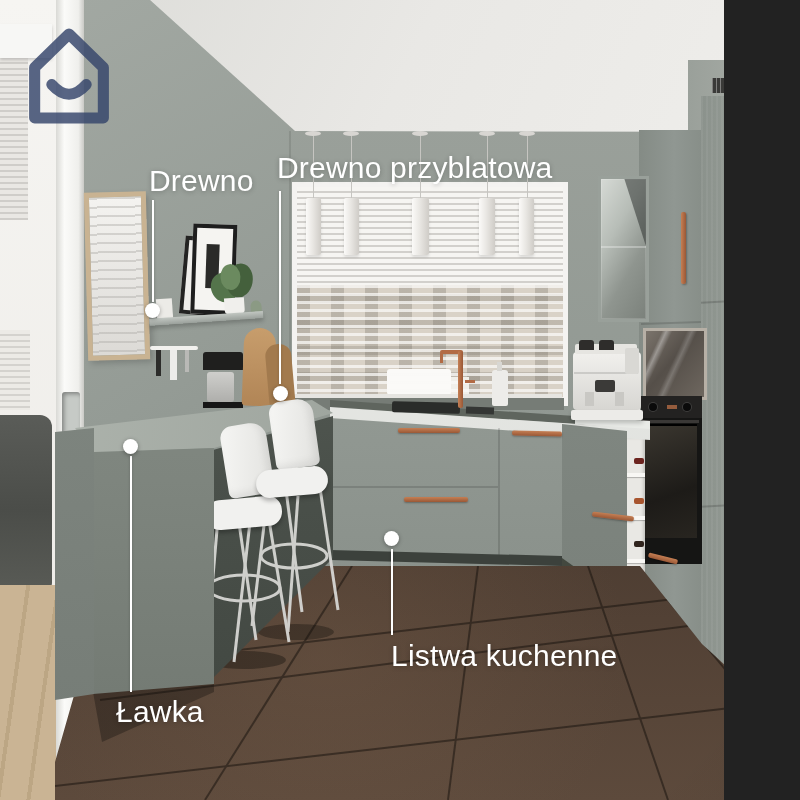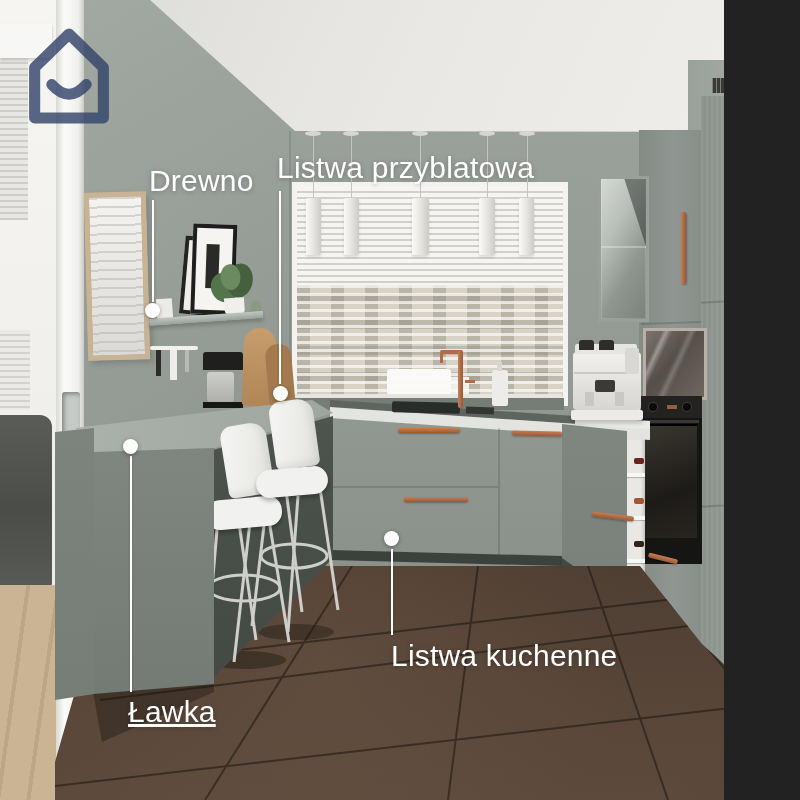--- a/index.html
+++ b/index.html
@@ -232,21 +232,21 @@
       letter-spacing:.2px;white-space:nowrap;text-shadow:0 1px 5px rgba(0,0,0,.25);cursor:pointer;}
   .co-line{position:absolute;width:2px;background:var(--label_white,#fff);box-shadow:0 0 3px rgba(0,0,0,.2);}
   .co-dot{position:absolute;width:15px;height:15px;border-radius:50%;background:var(--label_white,#fff);
       box-shadow:0 1px 4px rgba(0,0,0,.35);cursor:pointer;}
   .drewno-label{left:149px;top:164px;}
   .drewno-line{left:152px;top:200px;height:102px;}
   .drewno-dot{left:145px;top:303px;}
   .listwa-label{left:277px;top:151px;}
   .listwa-line{left:279px;top:191px;height:193px;}
   .listwa-dot{left:273px;top:386px;}
-  .lawka-label{left:128px;top:695px;text-decoration:underline;}
+  .lawka-label{left:116px;top:695px;}
   .lawka-line{left:130px;top:456px;height:236px;}
   .lawka-dot{left:123px;top:439px;}
   .fronty-label{left:391px;top:639px;}
   .fronty-line{left:391px;top:549px;height:86px;}
   .fronty-dot{left:384px;top:531px;}
 
   .brand-logo{left:28px;top:27px;width:82px;height:97px;opacity:.82;}
   .brand-logo svg{display:block;}
 </style>
 </head>
@@ -452,21 +452,21 @@
   <div class="abs layer bench-side"></div>
 
   <div class="abs layer vignette"></div>
 
   <div>
     <span class="co-label drewno-label">Drewno</span>
     <span class="abs co-line drewno-line"></span>
     <span class="abs co-dot drewno-dot"></span>
   </div>
   <div>
-    <span class="co-label listwa-label">Listwa przyblatowa</span>
+    <span class="co-label listwa-label">Drewno przyblatowa</span>
     <span class="abs co-line listwa-line"></span>
     <span class="abs co-dot listwa-dot"></span>
   </div>
   <div>
     <span class="co-label lawka-label">Ławka</span>
     <span class="abs co-line lawka-line"></span>
     <span class="abs co-dot lawka-dot"></span>
   </div>
   <div>
     <span class="co-label fronty-label">Listwa kuchenne</span>

